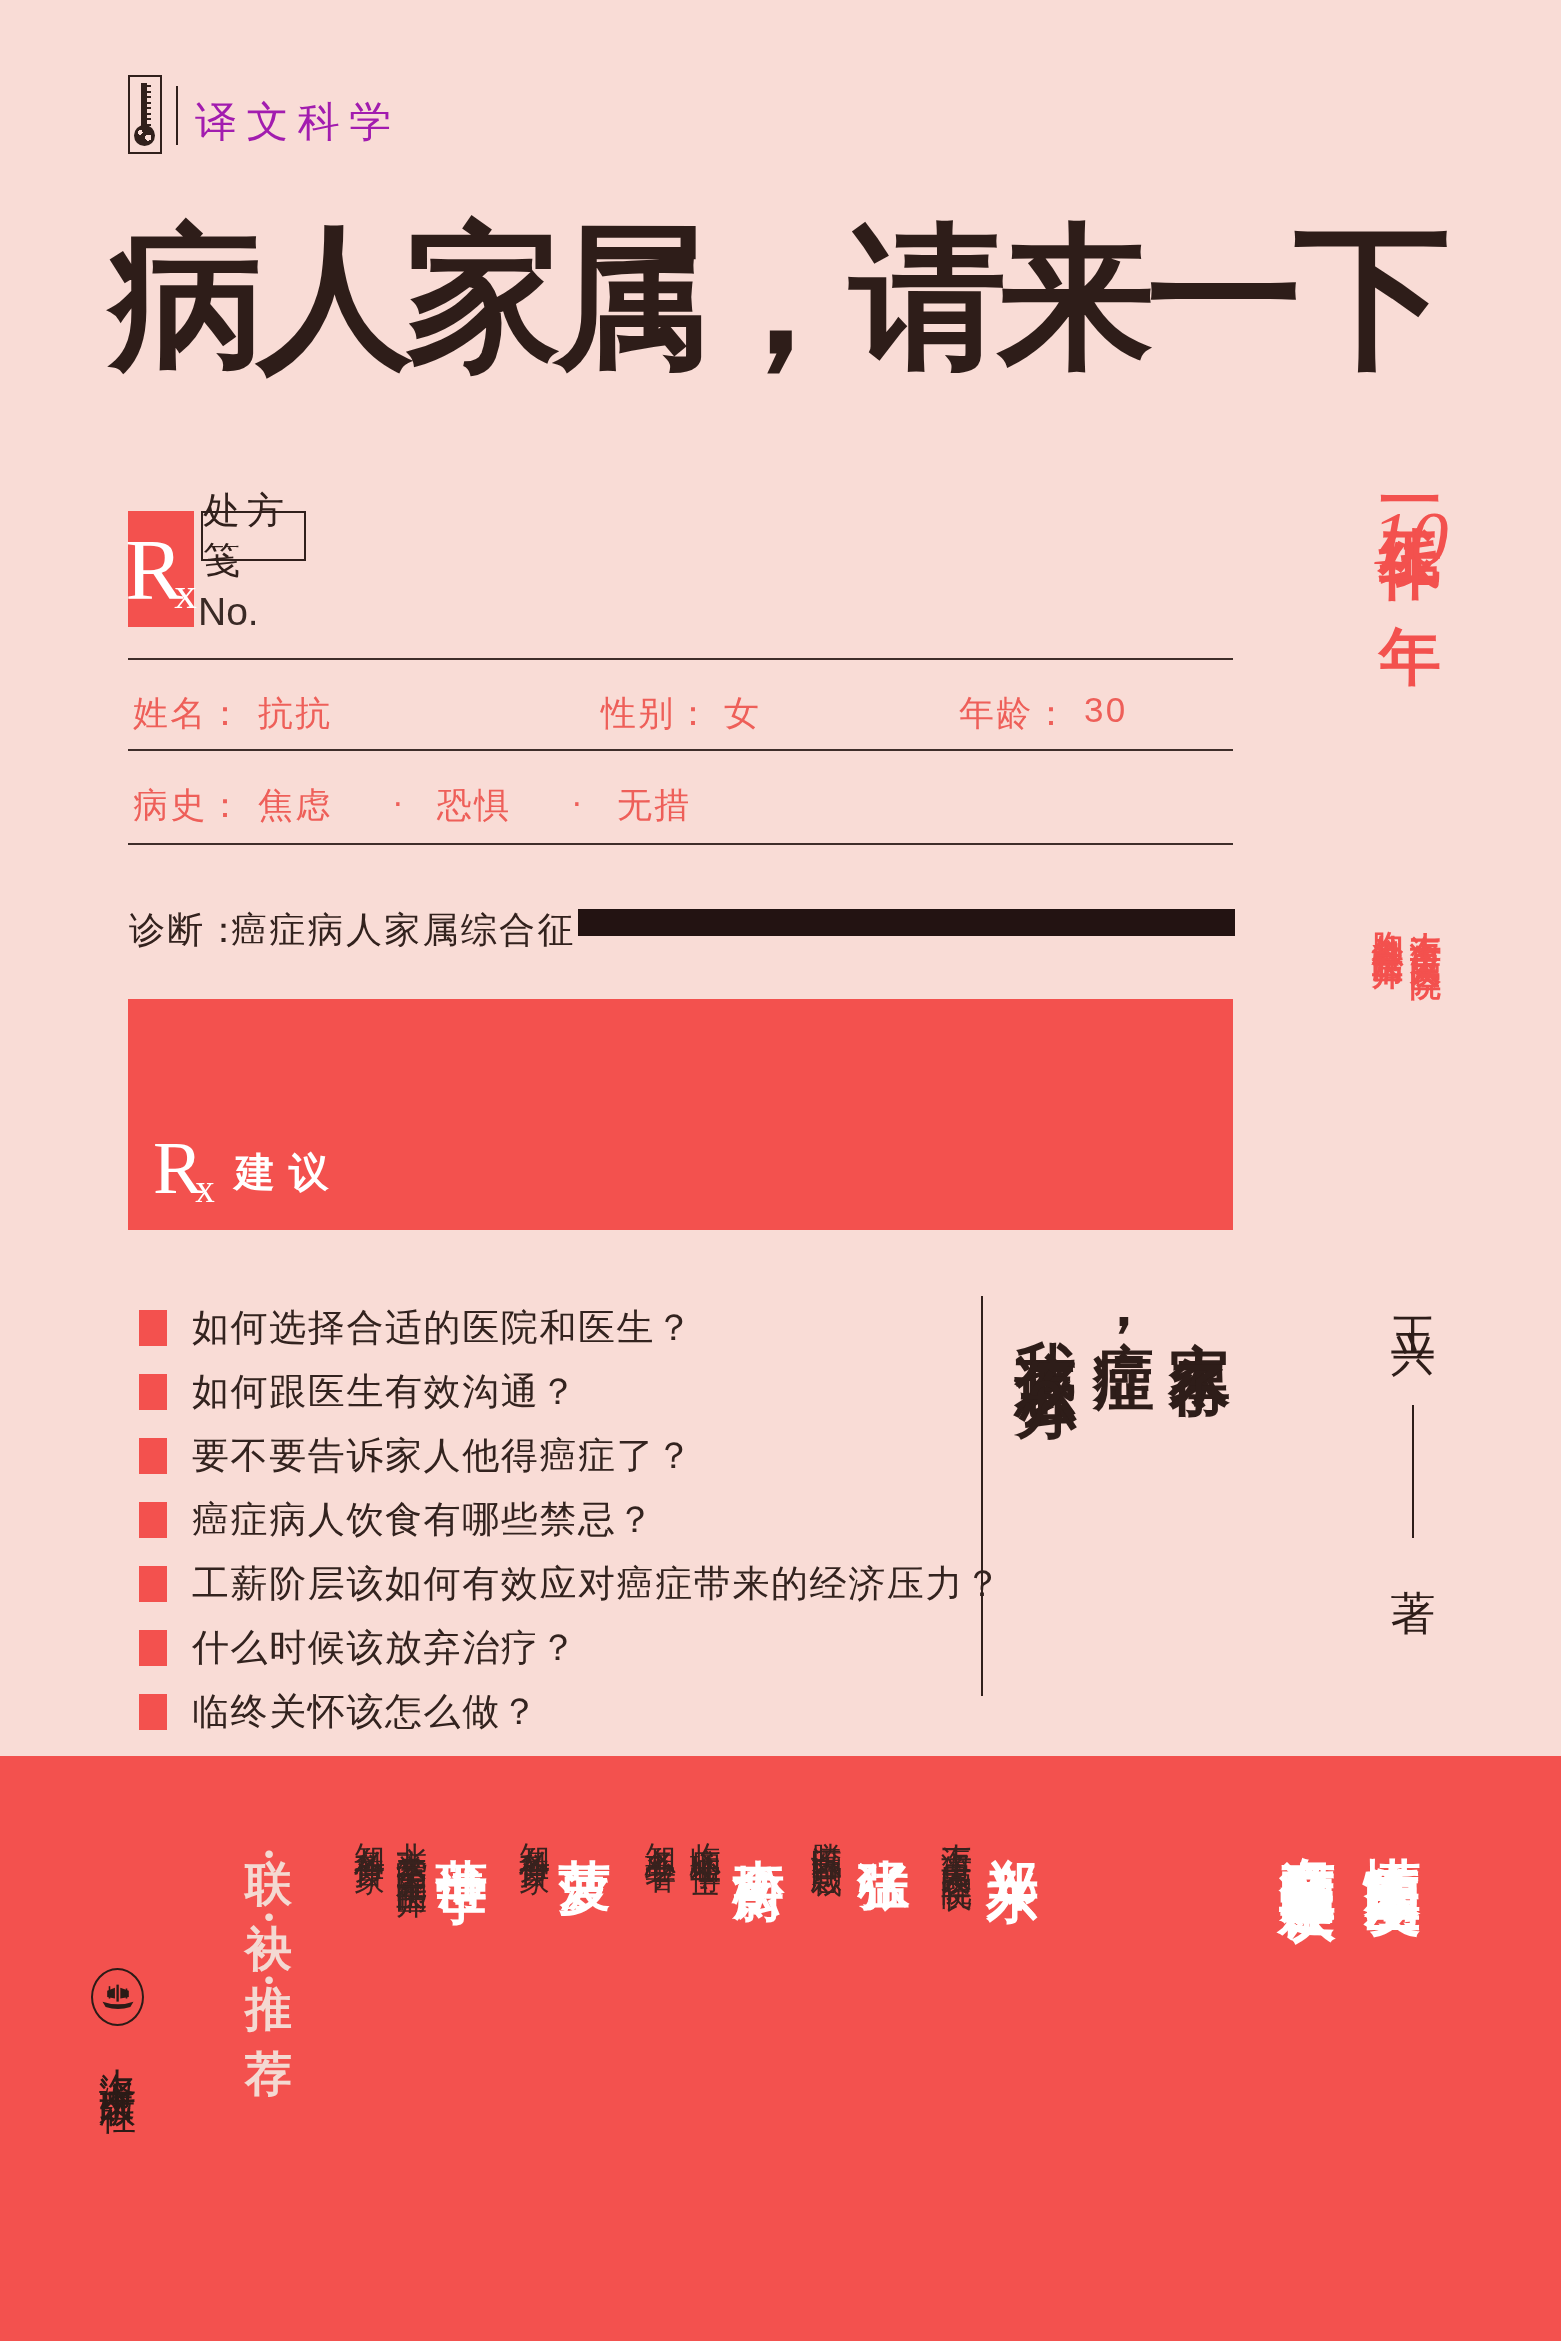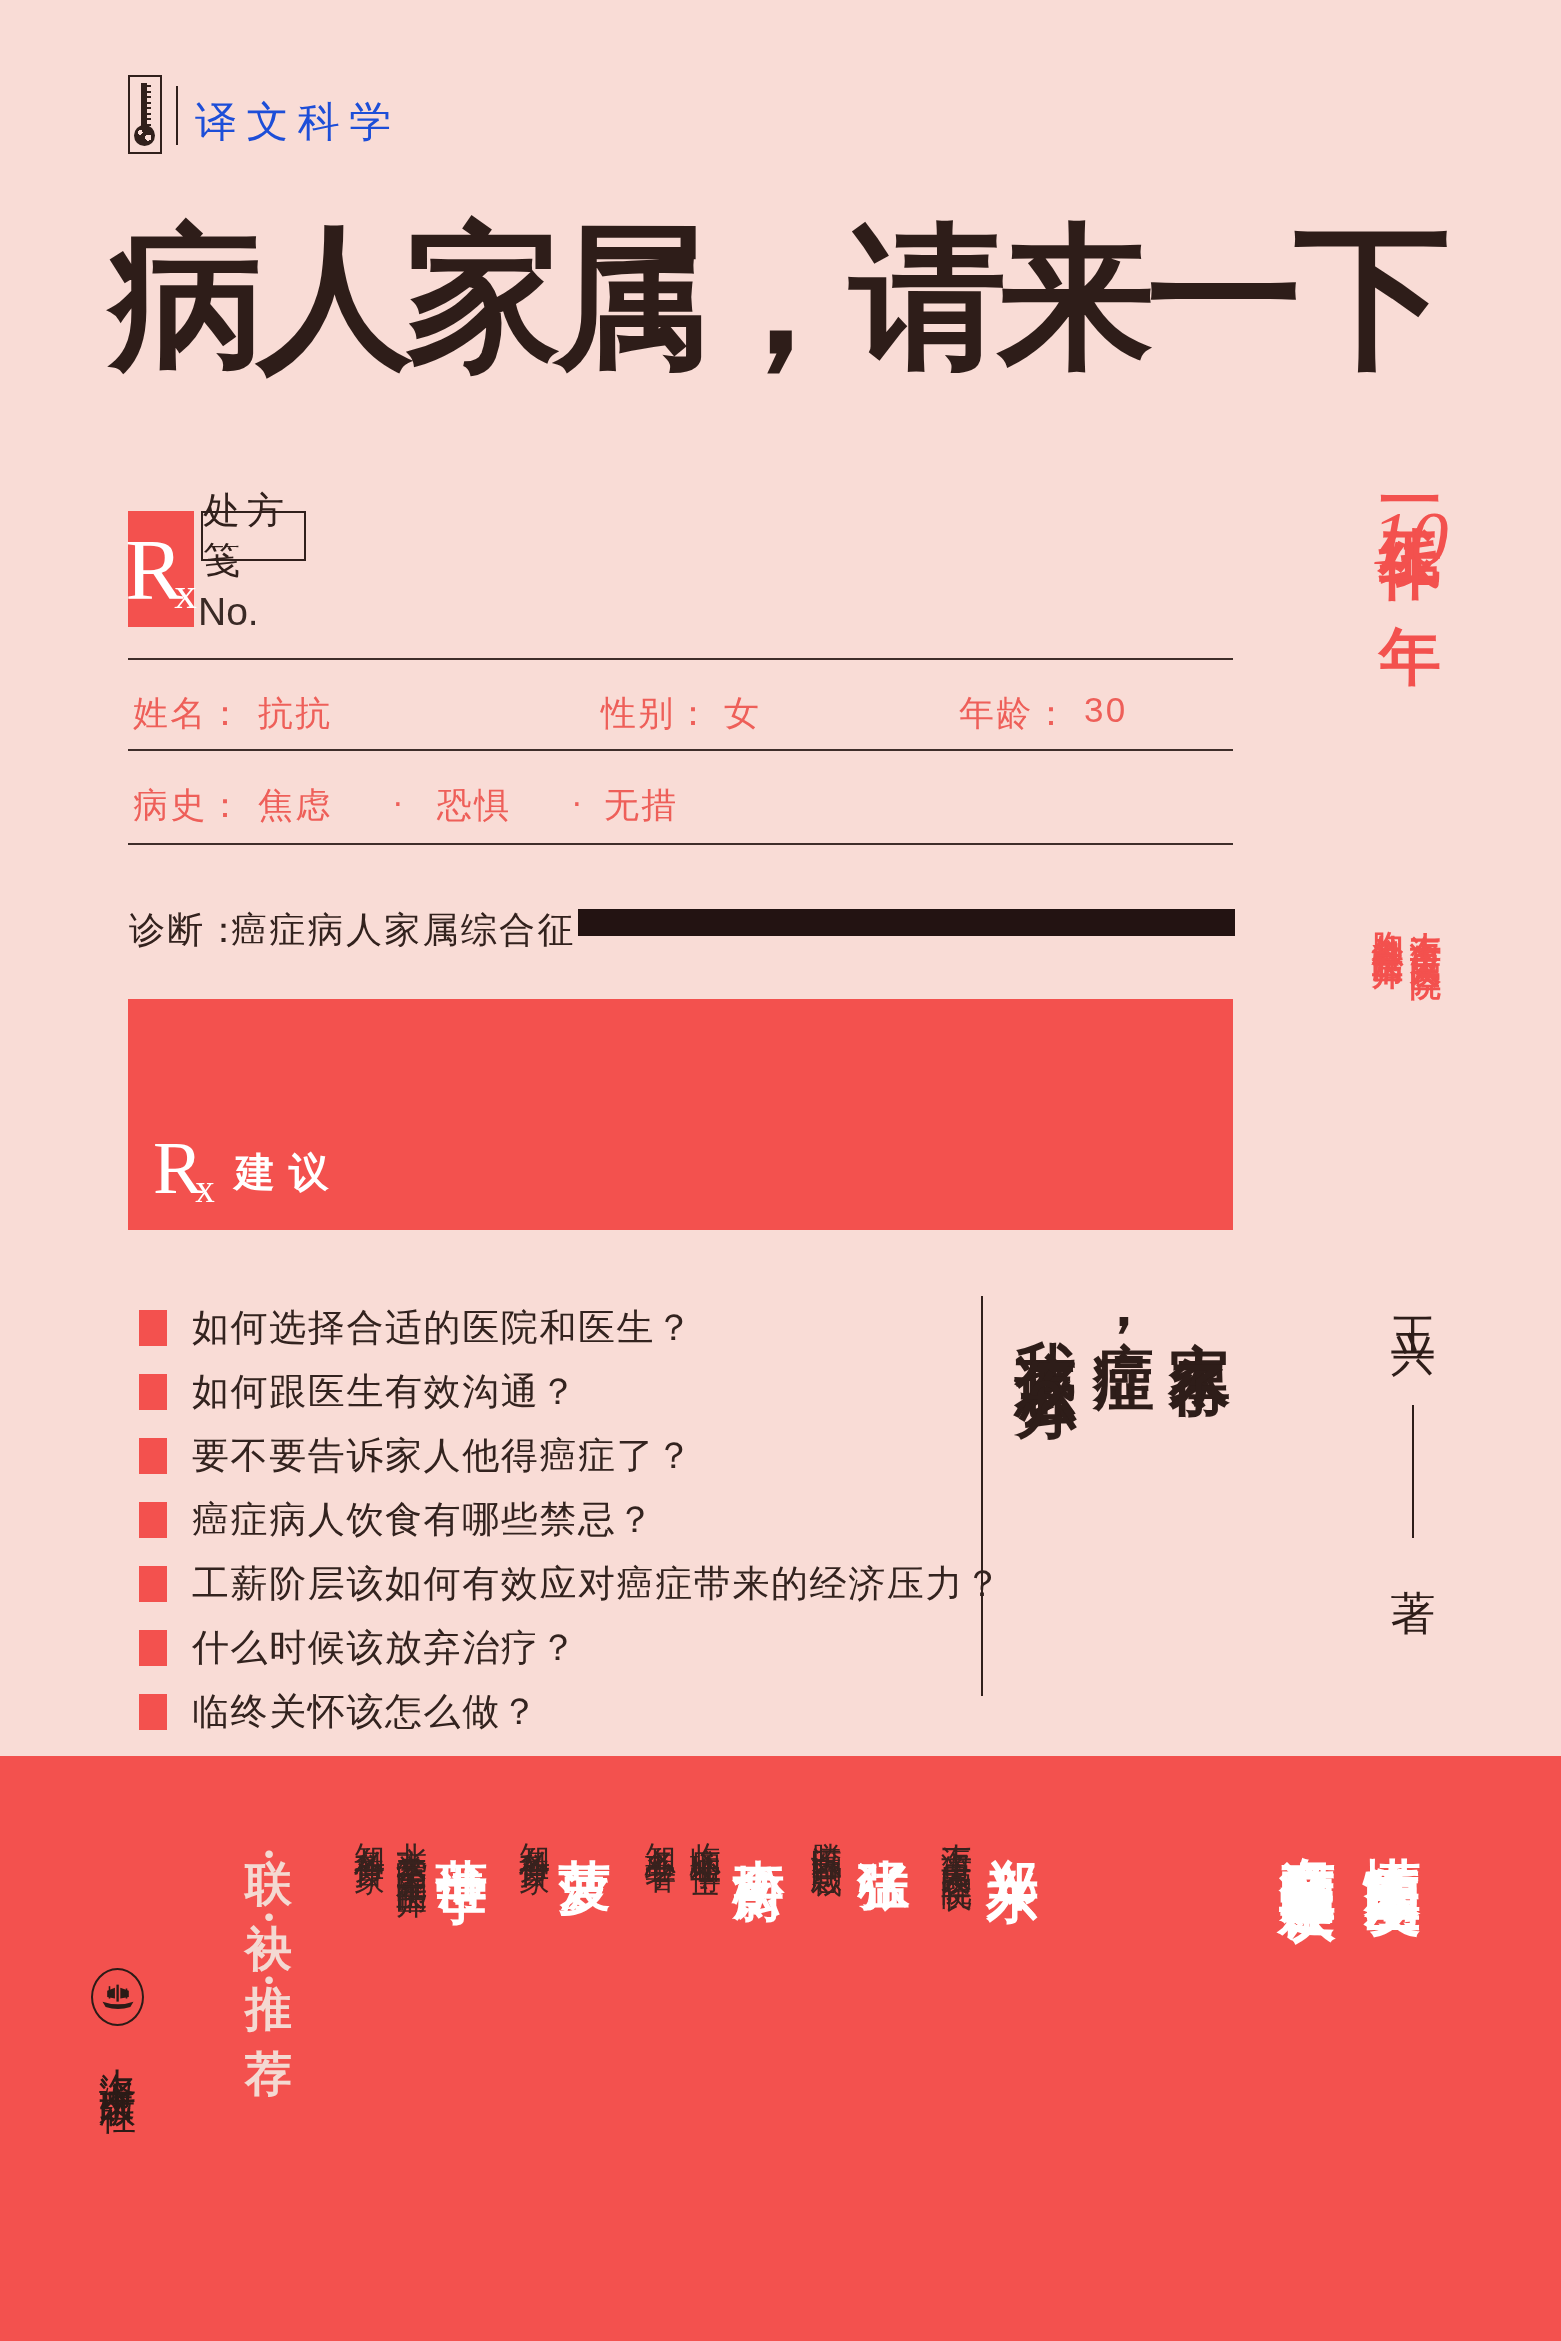--- a/index.html
+++ b/index.html
@@ -10,21 +10,21 @@
 
   
   .brand-box{left:128px;top:75px;width:30px;height:75px;border:2px solid #31201c;}
   .thermo-stem{position:absolute;left:11px;top:6.2px;width:5.5px;height:44px;background:#31201c;}
   .thermo-ticks{position:absolute;left:17px;top:7.8px;width:3.9px;height:41px;
     background:repeating-linear-gradient(to bottom,#31201c 0 2px,transparent 2px 5.5px);}
   .thermo-globe{position:absolute;left:3.9px;top:48px;width:21px;height:21px;border-radius:50%;
     background:radial-gradient(circle at 30% 35%,#f9dcd6 0 2.3px,transparent 2.3px),
                radial-gradient(circle at 68% 60%,#f9dcd6 0 3.1px,transparent 3.1px),#31201c;}
   .brand-divider{left:176px;top:86px;width:2.3px;height:59px;background:#31201c;}
-  .brand-name{left:195px;top:94px;font-size:42px;letter-spacing:9.4px;color:#1d4ed8;font-weight:500;}
+  .brand-name{left:195px;top:94px;font-size:42px;letter-spacing:9.4px;color:#a21caf;font-weight:500;}
 
   
   .title{left:109px;top:194px;font-size:156px;font-weight:900;color:#2e1d19;letter-spacing:-7.8px;white-space:nowrap;}
 
   
   .rx-white{font-family:"Liberation Serif",serif;line-height:1;}
   .rx-white .x{font-size:0.52em;margin-left:-0.2em;position:relative;top:0.22em;}
   .rx-box{left:128px;top:511px;width:66px;height:116px;background:#f3514e;color:#fff;
           display:flex;align-items:center;justify-content:center;}
   .rx-box .rx-white{font-size:87px;}
@@ -116,21 +116,21 @@
   </div>
 
   <div class="abs rule r2"></div>
 
   <div class="row2">
     <span class="fld" style="left:133px;">病史：</span>
     <span class="fld" style="left:258px;">焦虑</span>
     <span class="fld" style="left:392px;">·</span>
     <span class="fld" style="left:437px;">恐惧</span>
     <span class="fld" style="left:571px;">·</span>
-    <span class="fld" style="left:604px;">无措</span>
+    <span class="fld" style="left:617px;">无措</span>
   </div>
 
   <div class="abs rule r3"></div>
 
   <span class="diag" style="left:129px;">诊断：</span>
   <span class="diag" style="left:231px;">癌症病人家属综合征</span>
   <div class="abs diag-bar"></div>
 
   <div class="abs advice">
     <div class="advice-inner">

